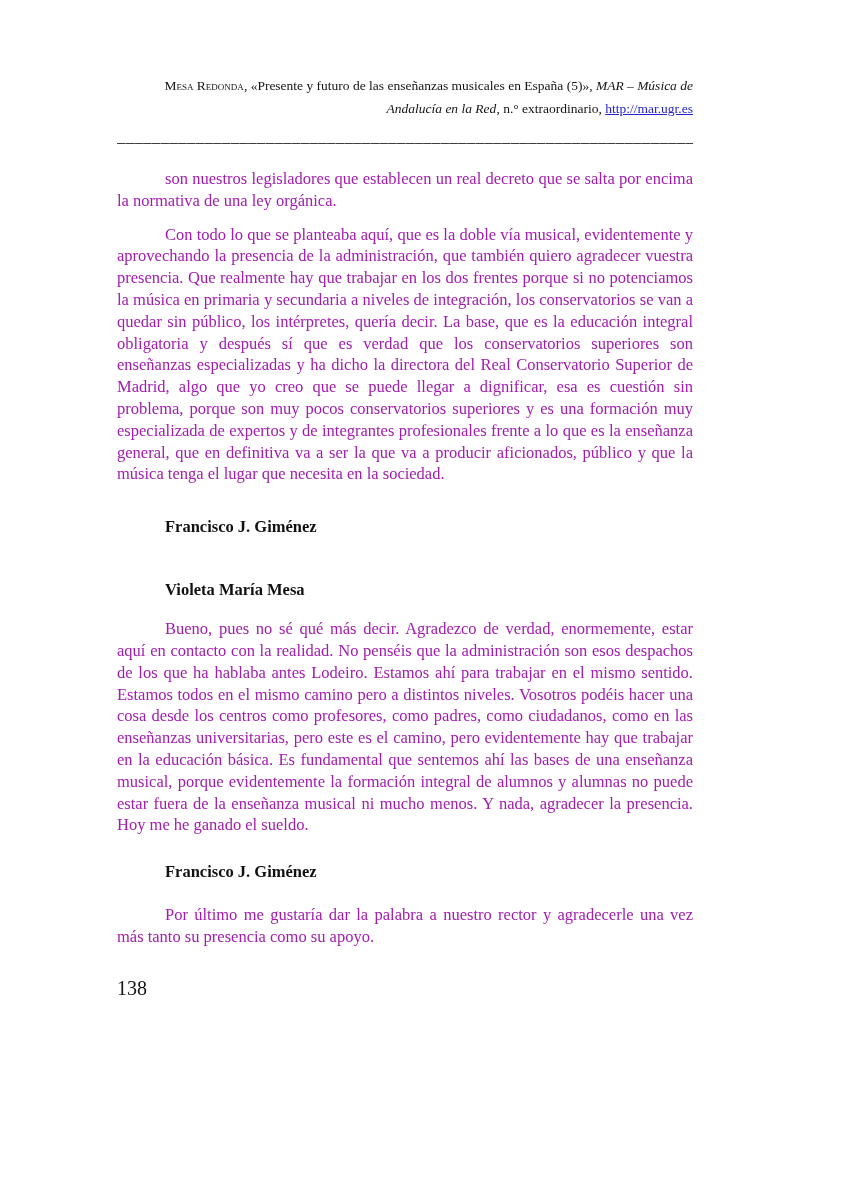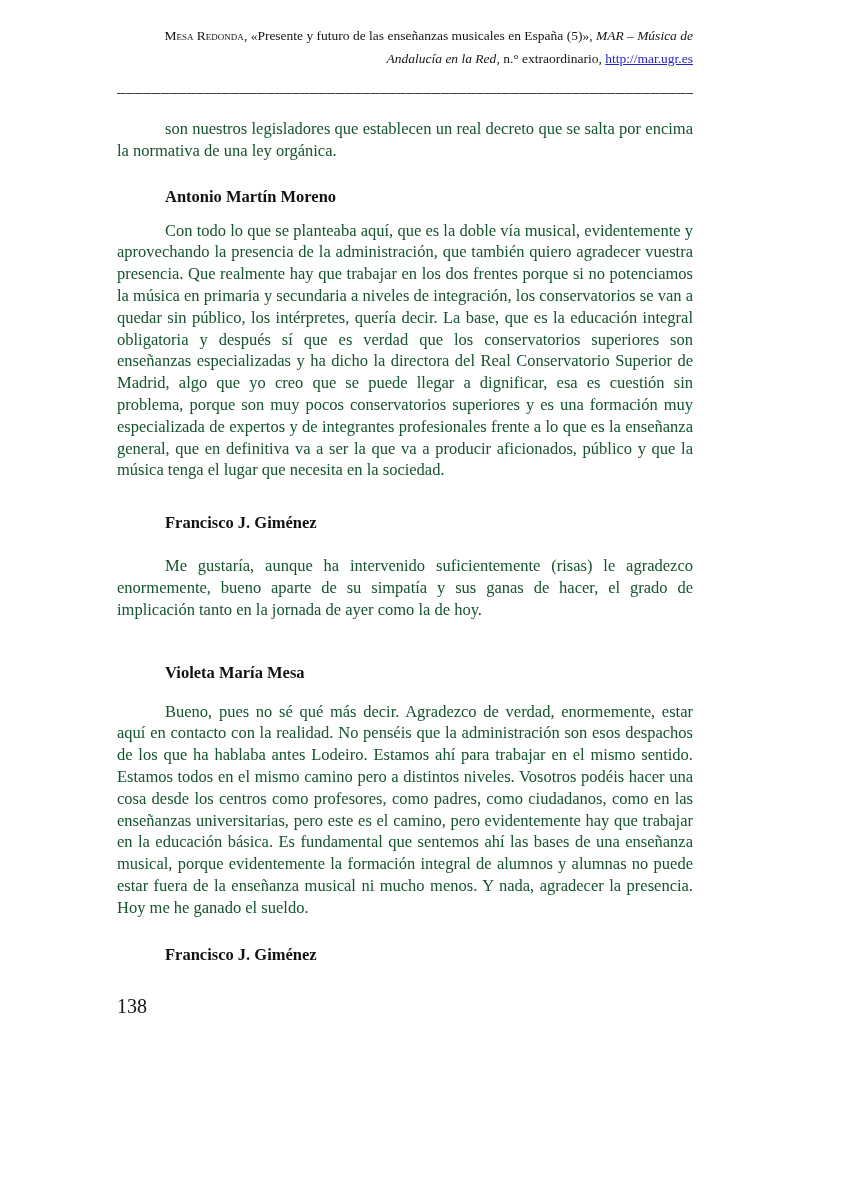--- a/index.html
+++ b/index.html
@@ -5,21 +5,21 @@
   html, body {
     margin: 0;
     padding: 0;
     background: #ffffff;
   }
   .page {
     position: relative;
     width: 850px;
     height: 1203px;
     box-sizing: border-box;
-    padding: 24px 157px 0 117px;
+    padding: 74px 157px 0 117px;
     background: #ffffff;
     color: #141414;
     font-family: "Liberation Serif", "DejaVu Serif", serif;
     overflow: hidden;
   }
   .running-header {
     text-align: right;
     font-size: 13.5px;
     line-height: 23px;
     color: #141414;
@@ -39,21 +39,21 @@
     overflow: hidden;
     letter-spacing: 0.5px;
     color: #141414;
   }
   .para {
     margin: 0;
     font-size: 16.5px;
     line-height: 21.8px;
     text-align: justify;
     text-indent: 48px;
-    color: #14532d;
+    color: #a21caf;
   }
   .speaker {
     margin: 0;
     padding-left: 48px;
     font-size: 16.5px;
     line-height: 22px;
     font-weight: bold;
     color: #111111;
   }
   .pagenum {
@@ -68,30 +68,29 @@
 <div class="page">
 
   <div class="running-header">
     <span class="sc">Mesa Redonda</span><span>, «Presente y futuro de las enseñanzas musicales en España (5)», </span><span class="it">MAR – Música de Andalucía en la Red</span><span>, n.° extraordinario, </span><a class="header-link" href="#">http://mar.ugr.es</a>
   </div>
 
   <div class="separator">______________________________________________________________________</div>
 
   <p class="para" style="margin-top:20px">son nuestros legisladores que establecen un real decreto que se salta por encima la normativa de una ley orgánica.</p>
 
-  <h2 class="speaker" style="margin-top:24px">Antonio Martín Moreno</h2>
 
   <p class="para" style="margin-top:12px">Con todo lo que se planteaba aquí, que es la doble vía musical, evidentemente y aprovechando la presencia de la administración, que también quiero agradecer vuestra presencia. Que realmente hay que trabajar en los dos frentes porque si no potenciamos la música en primaria y secundaria a niveles de integración, los conservatorios se van a quedar sin público, los intérpretes, quería decir. La base, que es la educación integral obligatoria y después sí que es verdad que los conservatorios superiores son enseñanzas especializadas y ha dicho la directora del Real Conservatorio Superior de Madrid, algo que yo creo que se puede llegar a dignificar, esa es cuestión sin problema, porque son muy pocos conservatorios superiores y es una formación muy especializada de expertos y de integrantes profesionales frente a lo que es la enseñanza general, que en definitiva va a ser la que va a producir aficionados, público y que la música tenga el lugar que necesita en la sociedad.</p>
 
   <h2 class="speaker" style="margin-top:31px">Francisco J. Giménez</h2>
 
-  <p class="para" style="margin-top:21px">Me gustaría, aunque ha intervenido suficientemente (risas) le agradezco enormemente, bueno aparte de su simpatía y sus ganas de hacer, el grado de implicación tanto en la jornada de ayer como la de hoy.</p>
 
   <h2 class="speaker" style="margin-top:41px">Violeta María Mesa</h2>
 
   <p class="para" style="margin-top:17px">Bueno, pues no sé qué más decir. Agradezco de verdad, enormemente, estar aquí en contacto con la realidad. No penséis que la administración son esos despachos de los que ha hablaba antes Lodeiro. Estamos ahí para trabajar en el mismo sentido. Estamos todos en el mismo camino pero a distintos niveles. Vosotros podéis hacer una cosa desde los centros como profesores, como padres, como ciudadanos, como en las enseñanzas universitarias, pero este es el camino, pero evidentemente hay que trabajar en la educación básica. Es fundamental que sentemos ahí las bases de una enseñanza musical, porque evidentemente la formación integral de alumnos y alumnas no puede estar fuera de la enseñanza musical ni mucho menos. Y nada, agradecer la presencia. Hoy me he ganado el sueldo.</p>
 
   <h2 class="speaker" style="margin-top:25px">Francisco J. Giménez</h2>
 
+  <p class="para" style="margin-top:21px">Por último me gustaría dar la palabra a nuestro rector y agradecerle una vez más tanto su presencia como su apoyo.</p>
 
   <div class="pagenum" style="margin-top:29px">138</div>
 
 </div>
 
 </body></html>

